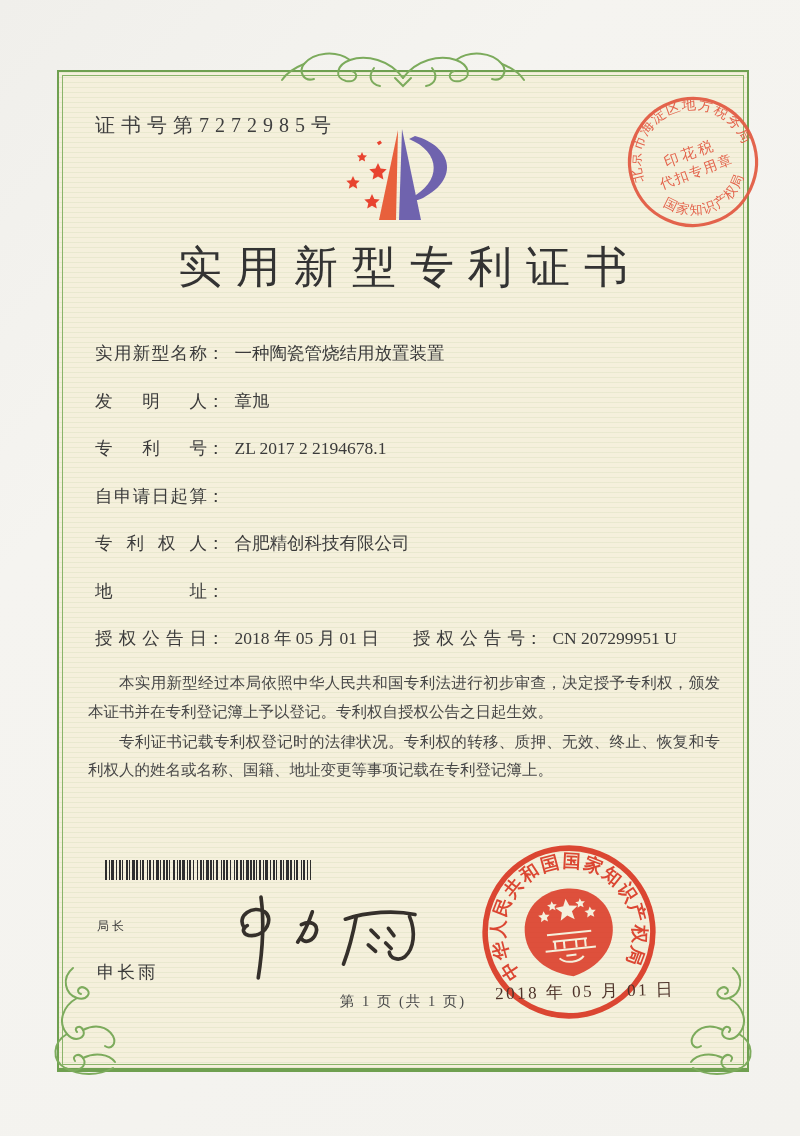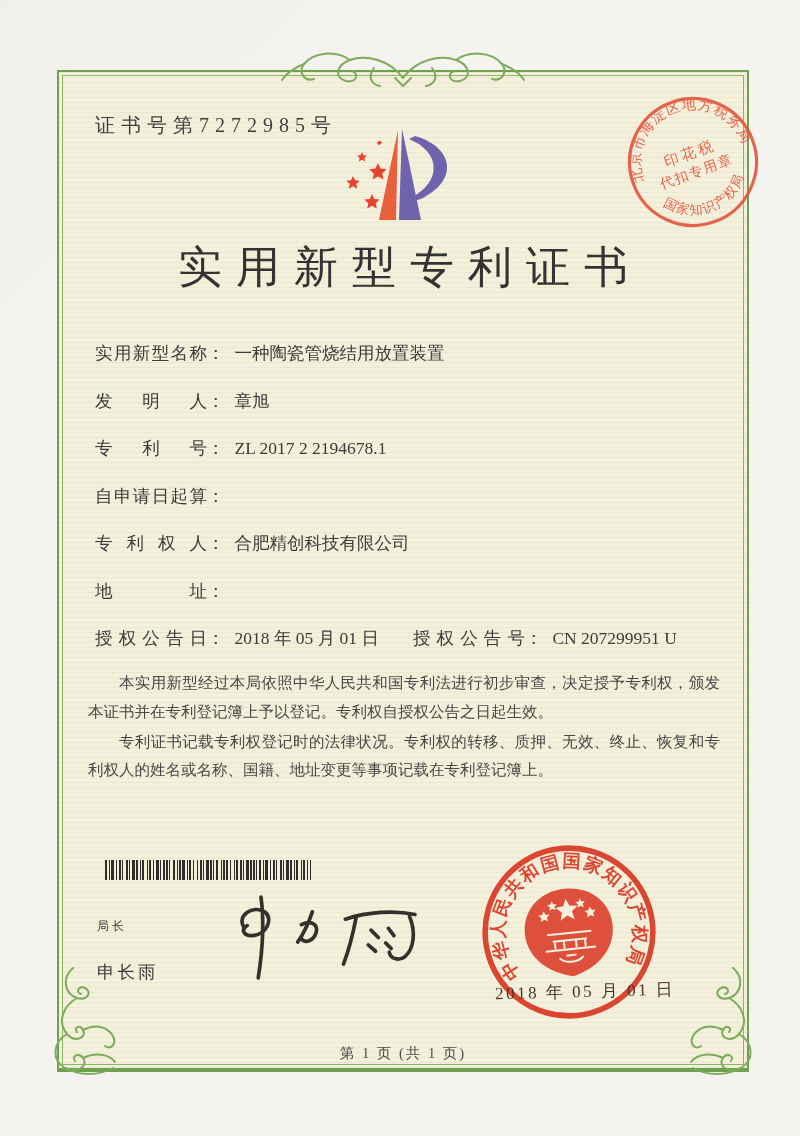--- a/index.html
+++ b/index.html
@@ -46,21 +46,21 @@
   .barcode{position:absolute;left:46px;top:788px;}
   .signer-title{position:absolute;left:38px;top:846px;font-size:12px;color:#3b3b3b;letter-spacing:3px;}
   .signer-name{position:absolute;left:38px;top:880px;font-size:17.5px;color:#3b3b3b;letter-spacing:3px;margin-top:8px;}
   .signature{position:absolute;left:158px;top:818px;}
   .seal{position:absolute;left:414px;top:764px;opacity:.93;}
   .seal-date{
     position:absolute;left:436px;top:908px;font-size:17px;letter-spacing:2.5px;
     color:#4e332a;transform:rotate(-1.5deg);
   }
   .footer{
-    position:absolute;left:0;top:972px;width:100%;text-align:center;
+    position:absolute;left:0;top:920px;width:100%;text-align:center;
     font-size:14.5px;letter-spacing:2px;color:#4a4a4a;
   }
 </style>
 </head>
 <body>
 
 <div class="sheet">
   <div class="innerline"></div>
 
   <svg class="ornament orn-top" width="250" height="46" viewBox="0 0 250 46">

